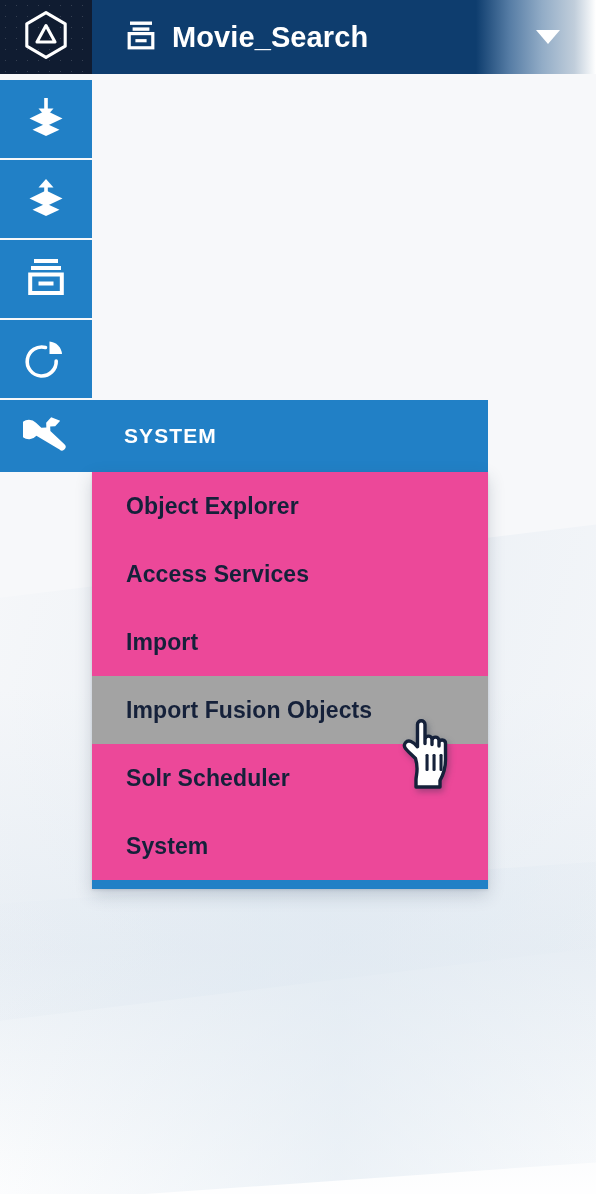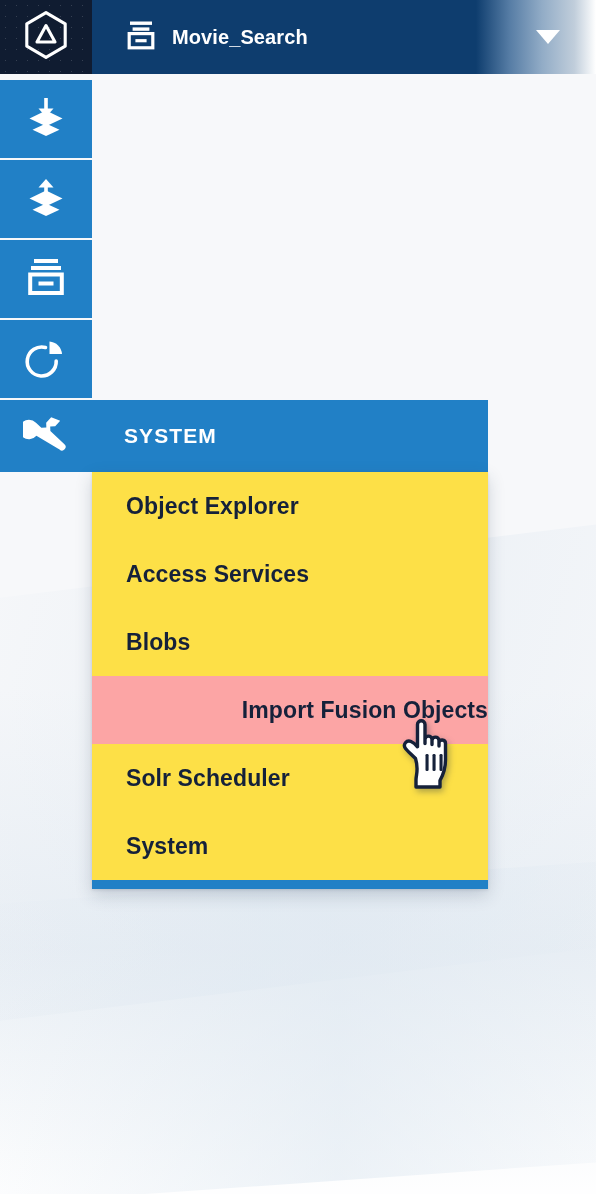--- a/index.html
+++ b/index.html
@@ -89,21 +89,21 @@
   .header-title-wrap {
     position: absolute;
     left: 124px; top: 0;
     height: 74px;
     display: flex;
     align-items: center;
     gap: 14px;
   }
   .header-title {
     color: #ffffff;
-    font-size: 20px;
+    font-size: 29px;
     font-weight: 700;
     letter-spacing: 0.1px;
     white-space: nowrap;
   }
   .header-chevron {
     position: absolute;
     right: 36px; top: 30px;
     width: 0; height: 0;
     border-left: 12px solid transparent;
     border-right: 12px solid transparent;
@@ -160,25 +160,24 @@
     background: #ffffff;
     box-shadow: 0 6px 16px rgba(40,60,85,0.20), 0 1px 3px rgba(40,60,85,0.14);
     overflow: hidden;
   }
   .menu-item {
     height: 68px;
     display: flex;
     align-items: center;
     padding-left: 34px;
     box-sizing: border-box;
-    background: #fde047;
+    background: #ec4899;
   }
   .menu-item.active {
-    background: #fca5a5;
-    justify-content: flex-end;
+    background: #a3a3a3;
   }
   .menu-item-label {
     color: #15213a;
     font-size: 23px;
     font-weight: 700;
     letter-spacing: 0.1px;
     white-space: nowrap;
   }
   .menu-bottom-bar {
     height: 9px;
@@ -295,21 +294,21 @@
 
     <div class="menu-item">
       <span class="menu-item-label">Object Explorer</span>
     </div>
 
     <div class="menu-item">
       <span class="menu-item-label">Access Services</span>
     </div>
 
     <div class="menu-item">
-      <span class="menu-item-label">Blobs</span>
+      <span class="menu-item-label">Import</span>
     </div>
 
     <div class="menu-item active">
       <span class="menu-item-label">Import Fusion Objects</span>
     </div>
 
 
 
     <div class="menu-item">
       <span class="menu-item-label">Solr Scheduler</span>

